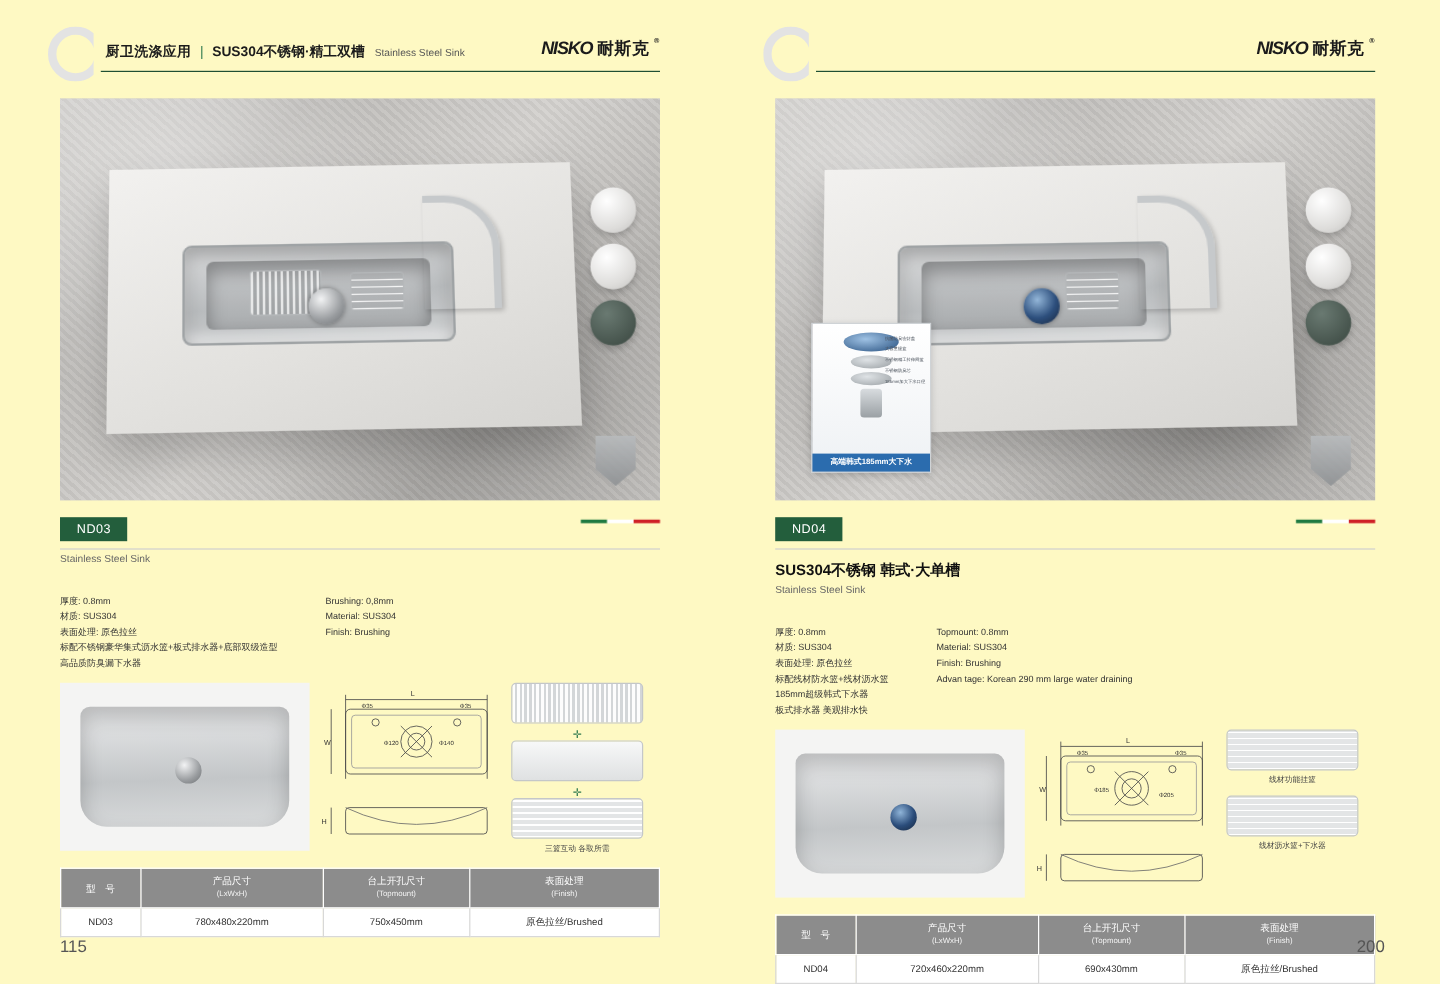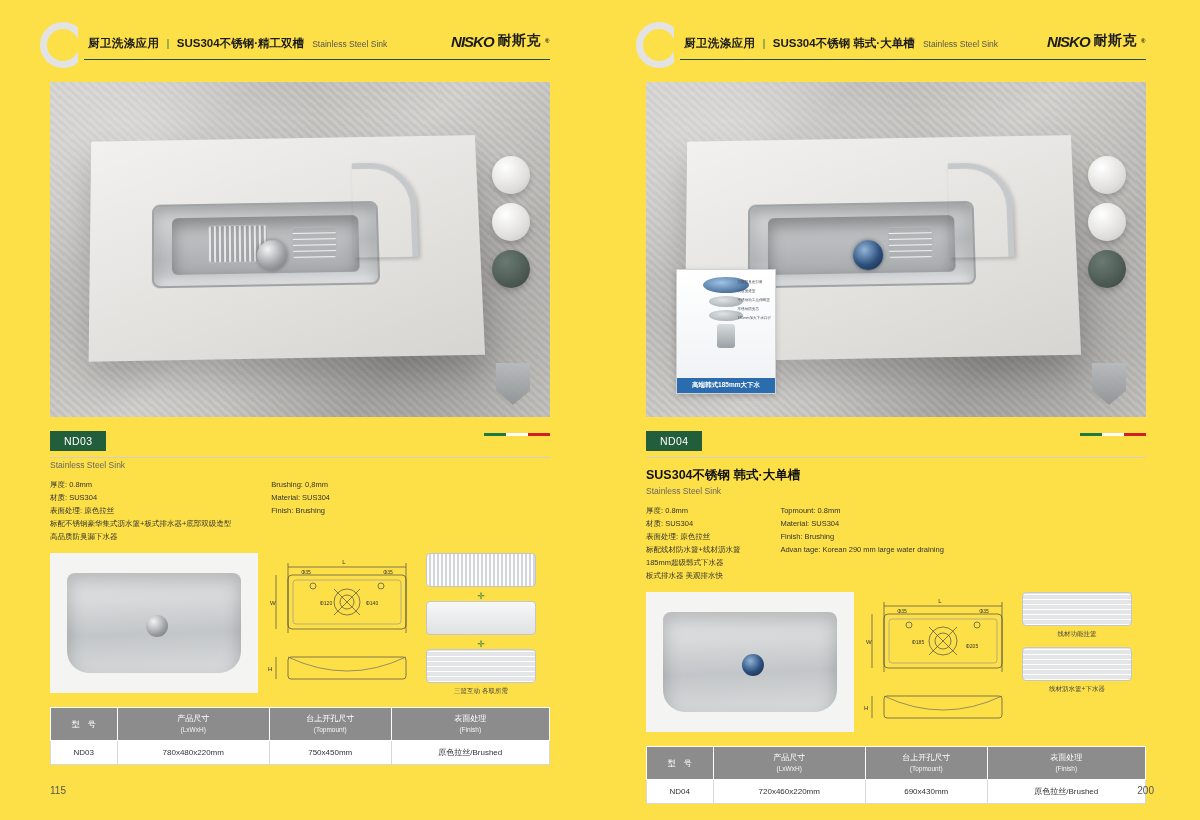--- a/index.html
+++ b/index.html
@@ -3,21 +3,21 @@
 <meta charset="utf-8">
 <style>
   * { box-sizing: border-box; margin: 0; padding: 0; }
   html, body {
     width: 1200px; height: 820px;
     background: #ffffff;
     font-family: "Liberation Sans", sans-serif;
     overflow: hidden;
   }
   .spread { position: relative; width: 1200px; height: 820px; display: flex; }
-  .page { position: relative; width: 600px; height: 820px; background: #fde047; }
+  .page { position: relative; width: 600px; height: 820px; background: #fef9c3; }
   .page-inner { position: absolute; left: 50px; top: 26px; width: 500px; }
   .page.right .page-inner { left: 46px; }
 
   
   .hdr { position: relative; height: 46px; }
   .hdr-c {
     position: absolute; left: -10px; top: -4px;
     width: 46px; height: 46px; border-radius: 50%;
     border: 7px solid #e3e3e3;
     clip-path: inset(0 8px 0 0);
@@ -31,21 +31,21 @@
     position: absolute; left: 38px; top: 10px;
     font-size: 11.5px; color: #1b1b1b; white-space: nowrap;
   }
   .hdr-txt .cn1 { font-weight: bold; letter-spacing: .4px; }
   .hdr-txt .sep { color: #2f7a4e; margin: 0 4px; }
   .hdr-txt .cn2 { font-weight: bold; }
   .hdr-txt .en { font-size: 8.5px; color: #555; margin-left: 5px; }
   .logo {
     position: absolute; right: 0; top: 6px;
     font-size: 15px; font-weight: bold; letter-spacing: .5px;
-    color: #1b1b1b; display: flex; align-items: center; gap: 4px;
+    color: #1b1b1b; display: flex; align-items: flex-start; gap: 4px;
   }
   .logo .mark { font-style: italic; letter-spacing: -1px; }
   .logo .cn { font-size: 14px; }
   .logo .tm { font-size: 6px; vertical-align: super; }
 
   
   .hero {
     position: relative; margin-top: 10px; height: 335px; overflow: hidden;
     background: linear-gradient(135deg,#cfcdca 0%,#bdbbb8 25%,#d4d2cf 50%,#b8b6b3 75%,#c9c7c4 100%);
   }
@@ -139,21 +139,21 @@
   .flagbar i { flex: 1; height: 100%; }
   .flagbar i.g { background: #1f7a42; }
   .flagbar i.w { background: #ffffff; }
   .flagbar i.r { background: #cf2027; }
   .hr-top { border-top: 1px solid #cfcfcf; margin-top: 6px; }
 
   .p-title { margin-top: 9px; font-size: 12.5px; color: #111; font-weight: bold; }
   .p-sub { font-size: 8.5px; color: #666; margin-top: 2px; }
 
   .specs { display: flex; margin-top: 8px; gap: 40px; }
-  .spec-col { font-size: 7.5px; line-height: 13px; color: #333; }
+  .spec-col { font-size: 7.5px; line-height: 13px; color: #333; margin-top: 16px; }
   .spec-col.en { color: #333; }
 
   
   .draw-row { display: flex; margin-top: 10px; height: 140px; gap: 8px; }
   .dw { position: relative; }
   .dw-photo { width: 208px; background: #f4f4f3; position: relative; overflow: hidden; }
   .dw-photo .p-sink {
     position: absolute; left: 8%; top: 14%; width: 84%; height: 72%;
     background: linear-gradient(178deg,#e9eaeb,#c3c6c8 60%,#d9dbdc);
     border-radius: 8px 8px 22px 22px;
@@ -181,21 +181,21 @@
   .tbl th {
     background: #8c8c8c; color: #fff; font-size: 8px; font-weight: normal;
     padding: 5px 2px; border: 1px solid #fff; line-height: 11px;
   }
   .tbl th .sm { font-size: 6.5px; opacity: .9; display: block; }
   .tbl td {
     border: 1px solid #d8d8d8; font-size: 8px; color: #333;
     text-align: center; padding: 6px 2px; background: #fff;
   }
 
-  .folio { position: absolute; bottom: 24px; font-size: 10px; color: #555; }
+  .folio { position: absolute; bottom: 24px; font-size: 14px; color: #555; }
   .page.left .folio { left: 50px; }
   .page.right .folio { right: 46px; }
 
   .gutter { position: absolute; left: 600px; top: 0; width: 1px; height: 820px; background: #ececec; }
 </style>
 </head>
 <body>
 
 <div class="spread">
 
@@ -345,26 +345,20 @@
   </div>
 
   <div class="gutter"></div>
 
   <div class="page right">
     <div class="page-inner">
 
       <div class="hdr">
         <div class="hdr-c"></div>
         <div class="hdr-bar"></div>
-        <div class="hdr-txt">
-          <span class="cn1">厨卫洗涤应用</span>
-          <span class="sep">|</span>
-          <span class="cn2">SUS304不锈钢 韩式·大单槽</span>
-          <span class="en">Stainless Steel Sink</span>
-        </div>
         <div class="logo">
           <span class="mark">NISKO</span>
           <span class="cn">耐斯克</span>
           <span class="tm">®</span>
         </div>
       </div>
 
       <div class="hero">
         <div class="grain"></div>
         <div class="counter">

